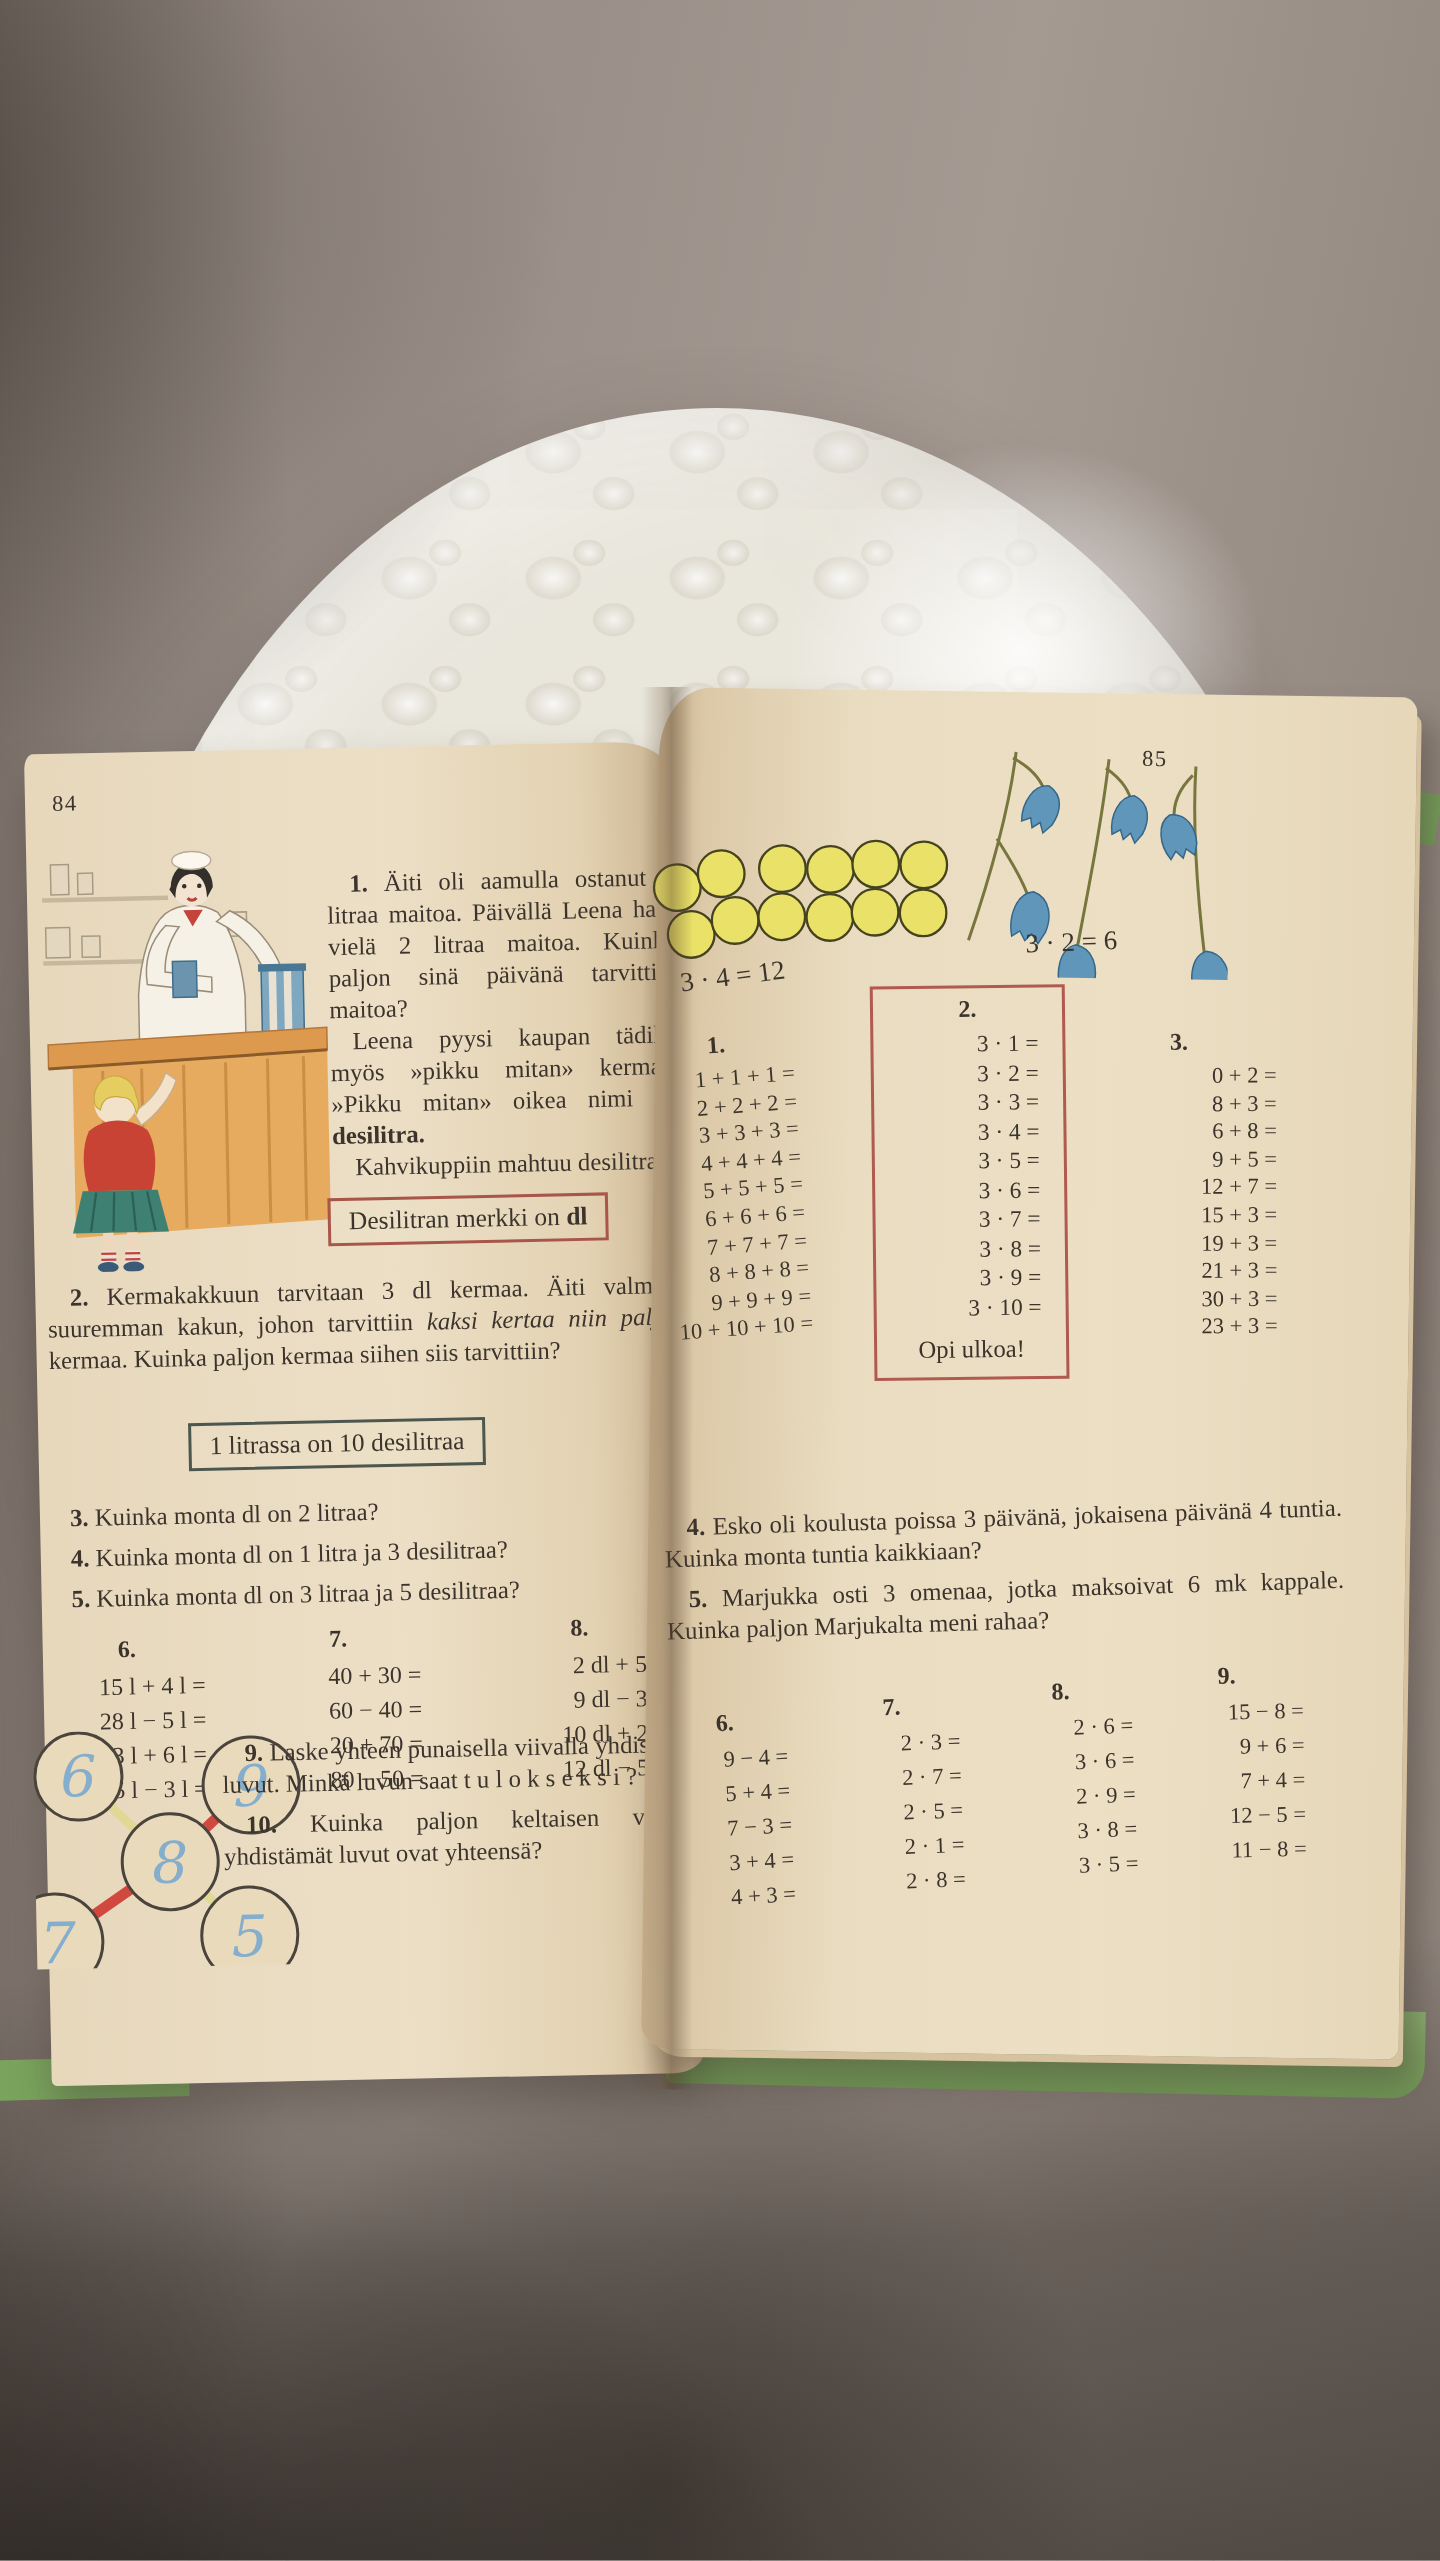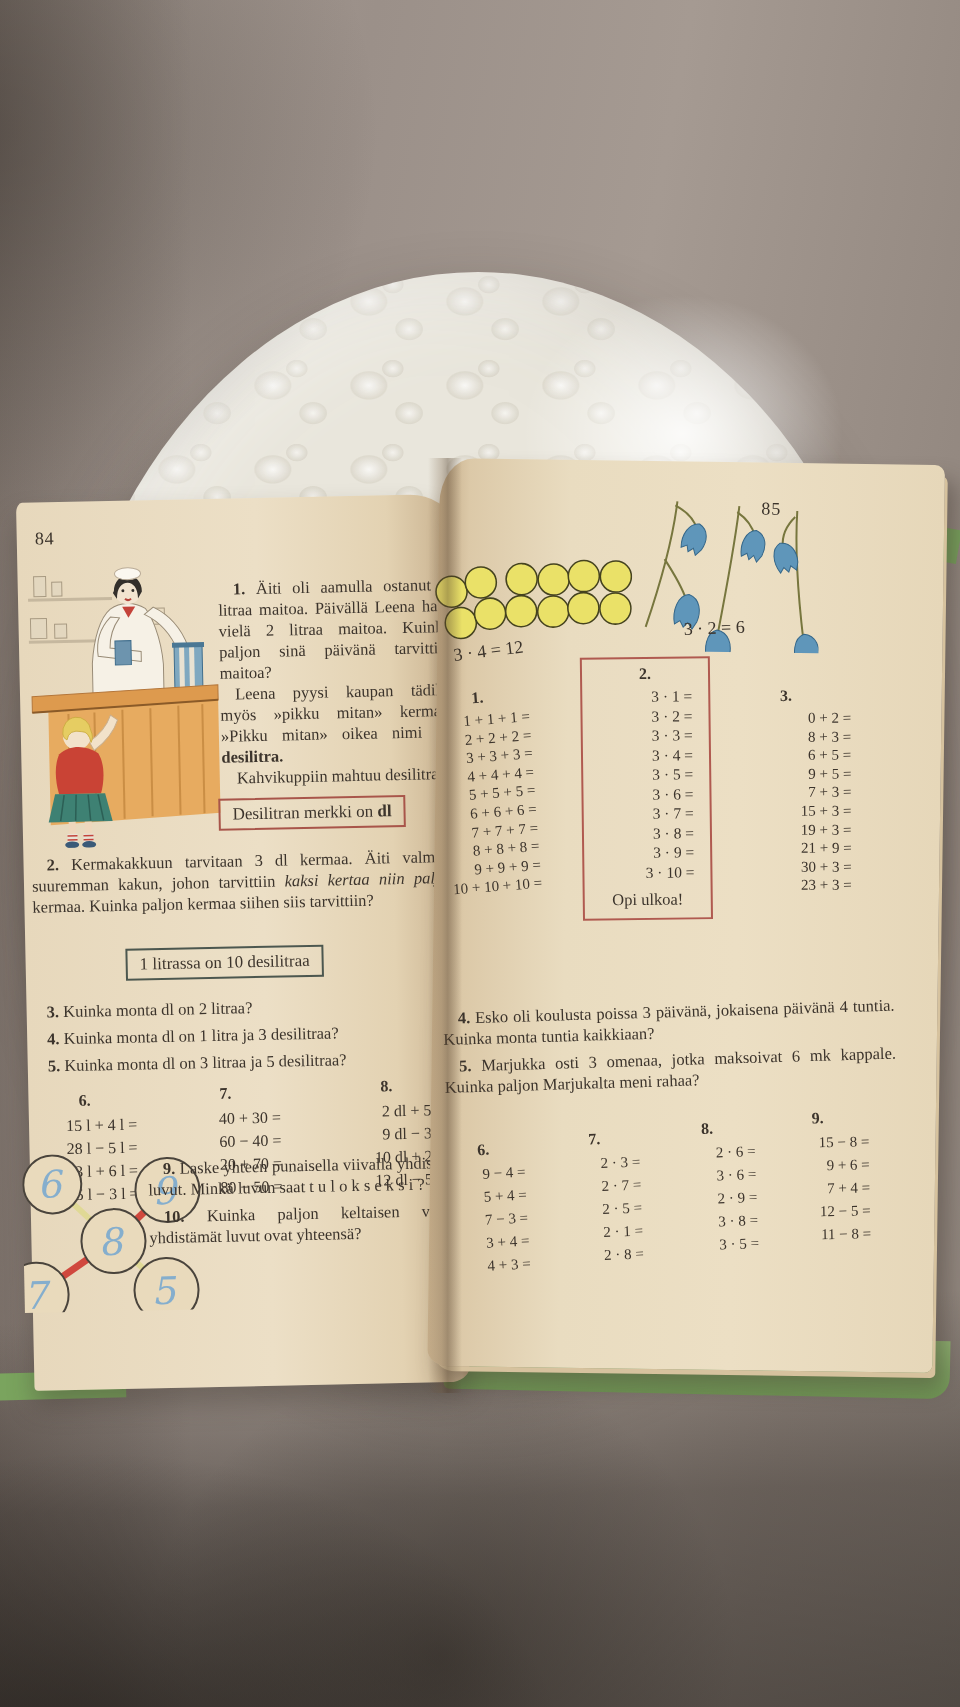--- a/index.html
+++ b/index.html
@@ -50,21 +50,21 @@
   }
   .page-right{
     left:440px;top:458px;width:505px;height:908px;transform:rotate(0.8deg);transform-origin:top left;
     background:linear-gradient(to right,#c3ab88 0%,#dcc9a8 6%,#e9dcc0 26%,#ecdfc4 60%,#e6d7b9 100%);
     border-radius:34px 10px 8px 22px / 46px 10px 8px 16px;
     box-shadow:6px 8px 0 -3px #d6c29e, 12px 16px 22px rgba(58,48,40,0.4);
   }
   .spine-shadow{position:absolute;left:428px;top:458px;width:34px;height:935px;z-index:6;pointer-events:none;
     background:linear-gradient(to right, rgba(110,85,58,0) 0%, rgba(110,85,58,0.28) 40%, rgba(82,62,42,0.4) 58%, rgba(110,85,58,0) 100%);}
   .abs{position:absolute;}
-  .pn{font-size:18px;letter-spacing:1px;}
+  .pn{font-size:15px;letter-spacing:1px;}
   .para{margin:0;text-align:justify;text-indent:15px;font-size:16.5px;line-height:21px;}
   .num{font-weight:bold;}
   .box{display:inline-block;border:2px solid #a8554a;padding:4px 12px;font-size:17px;background:rgba(255,255,255,0.03);}
   .box-litra{border-color:#4c574f;}
   .colhead{font-weight:bold;text-align:center;font-size:16px;margin-bottom:4px;}
   .eq{text-align:right;white-space:nowrap;}
   .lcol .eq{font-size:16px;line-height:23px;}
   .rcol .eq{font-size:15px;line-height:18.6px;}
   .bcol .eq{font-size:15px;line-height:23px;}
   .redbox{border:2px solid #b05a50;padding:6px 10px 8px;background:rgba(255,255,255,0.02);}
@@ -308,26 +308,26 @@
       <div class="eq">3 · 8 =</div>
       <div class="eq">3 · 9 =</div>
       <div class="eq">3 · 10 =</div>
       <div class="opi">Opi ulkoa!</div>
     </div>
 
     <div class="abs rcol" style="left:286px;top:224px;width:130px;transform:rotate(-1deg);">
       <div class="colhead">3.</div>
       <div class="eq">0 + 2 =</div>
       <div class="eq">8 + 3 =</div>
-      <div class="eq">6 + 5 =</div>
+      <div class="eq">6 + 8 =</div>
       <div class="eq">9 + 5 =</div>
-      <div class="eq">7 + 3 =</div>
+      <div class="eq">12 + 7 =</div>
       <div class="eq">15 + 3 =</div>
       <div class="eq">19 + 3 =</div>
-      <div class="eq">21 + 9 =</div>
+      <div class="eq">21 + 3 =</div>
       <div class="eq">30 + 3 =</div>
       <div class="eq">23 + 3 =</div>
     </div>
 
     <div class="abs" style="left:12px;top:540px;width:452px;transform:rotate(-2.5deg);">
       <p class="qpara"><span class="num">4.</span> <span>Esko oli koulusta poissa 3 päivänä, jokaisena päivänä 4 tuntia. Kuinka monta tuntia kaikkiaan?</span></p>
       <p class="qpara"><span class="num">5.</span> <span>Marjukka osti 3 omenaa, jotka maksoivat 6 mk kappale. Kuinka paljon Marjukalta meni rahaa?</span></p>
     </div>
 
     <div class="abs bcol" style="left:16px;top:682px;width:82px;transform:rotate(-4deg);">

